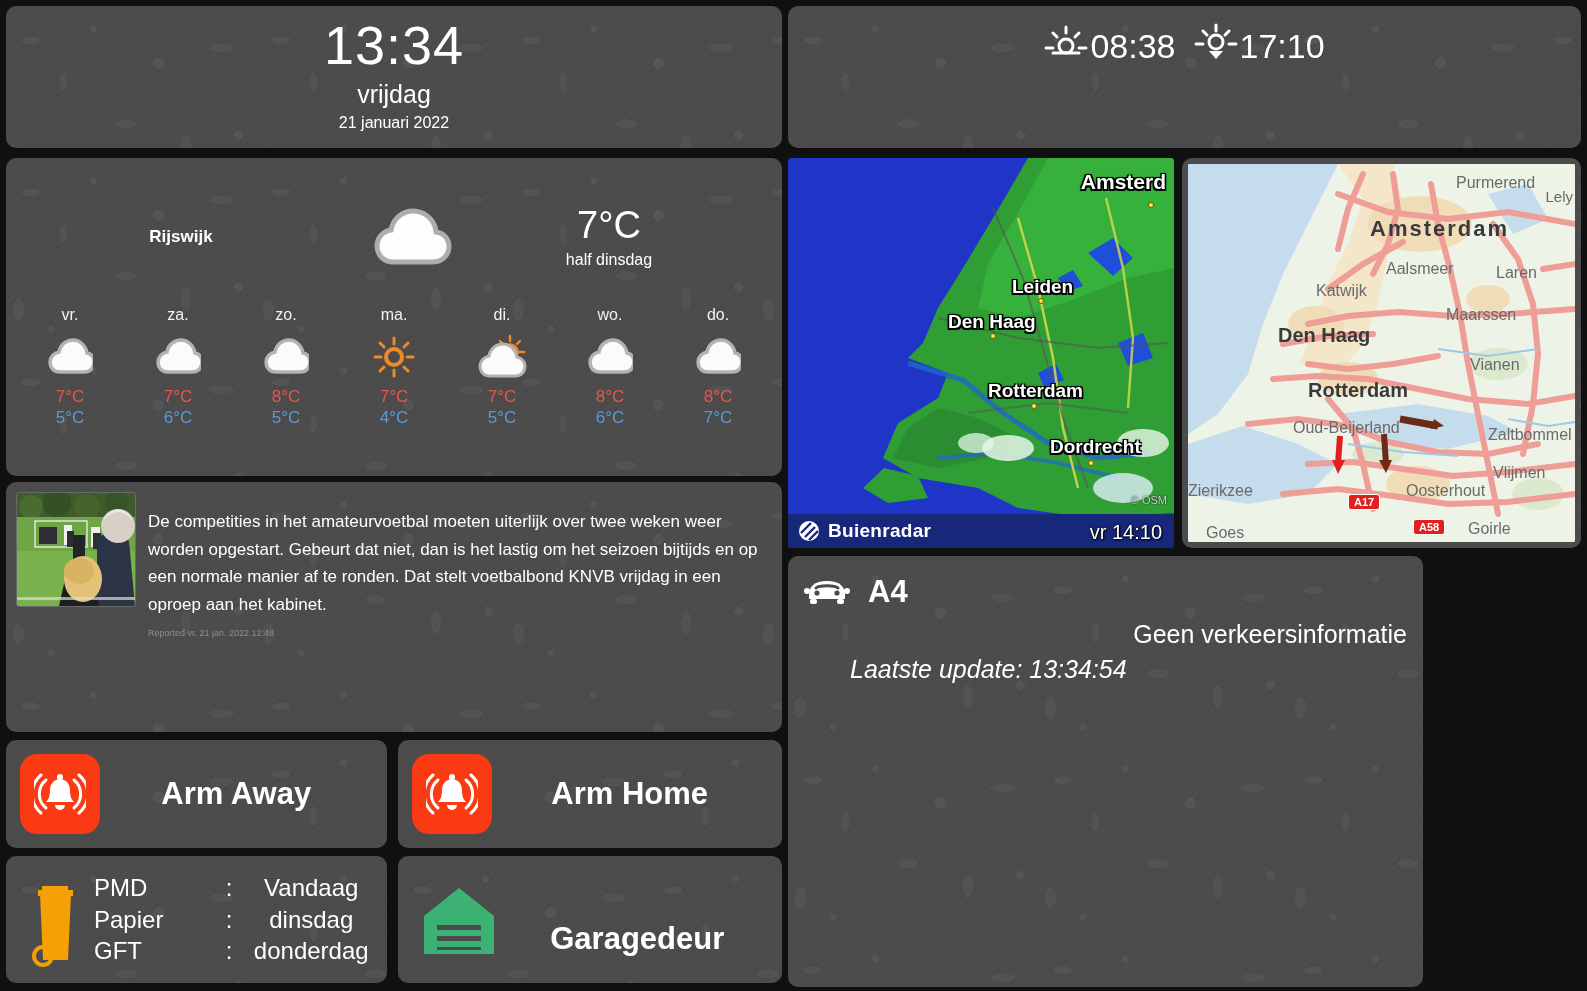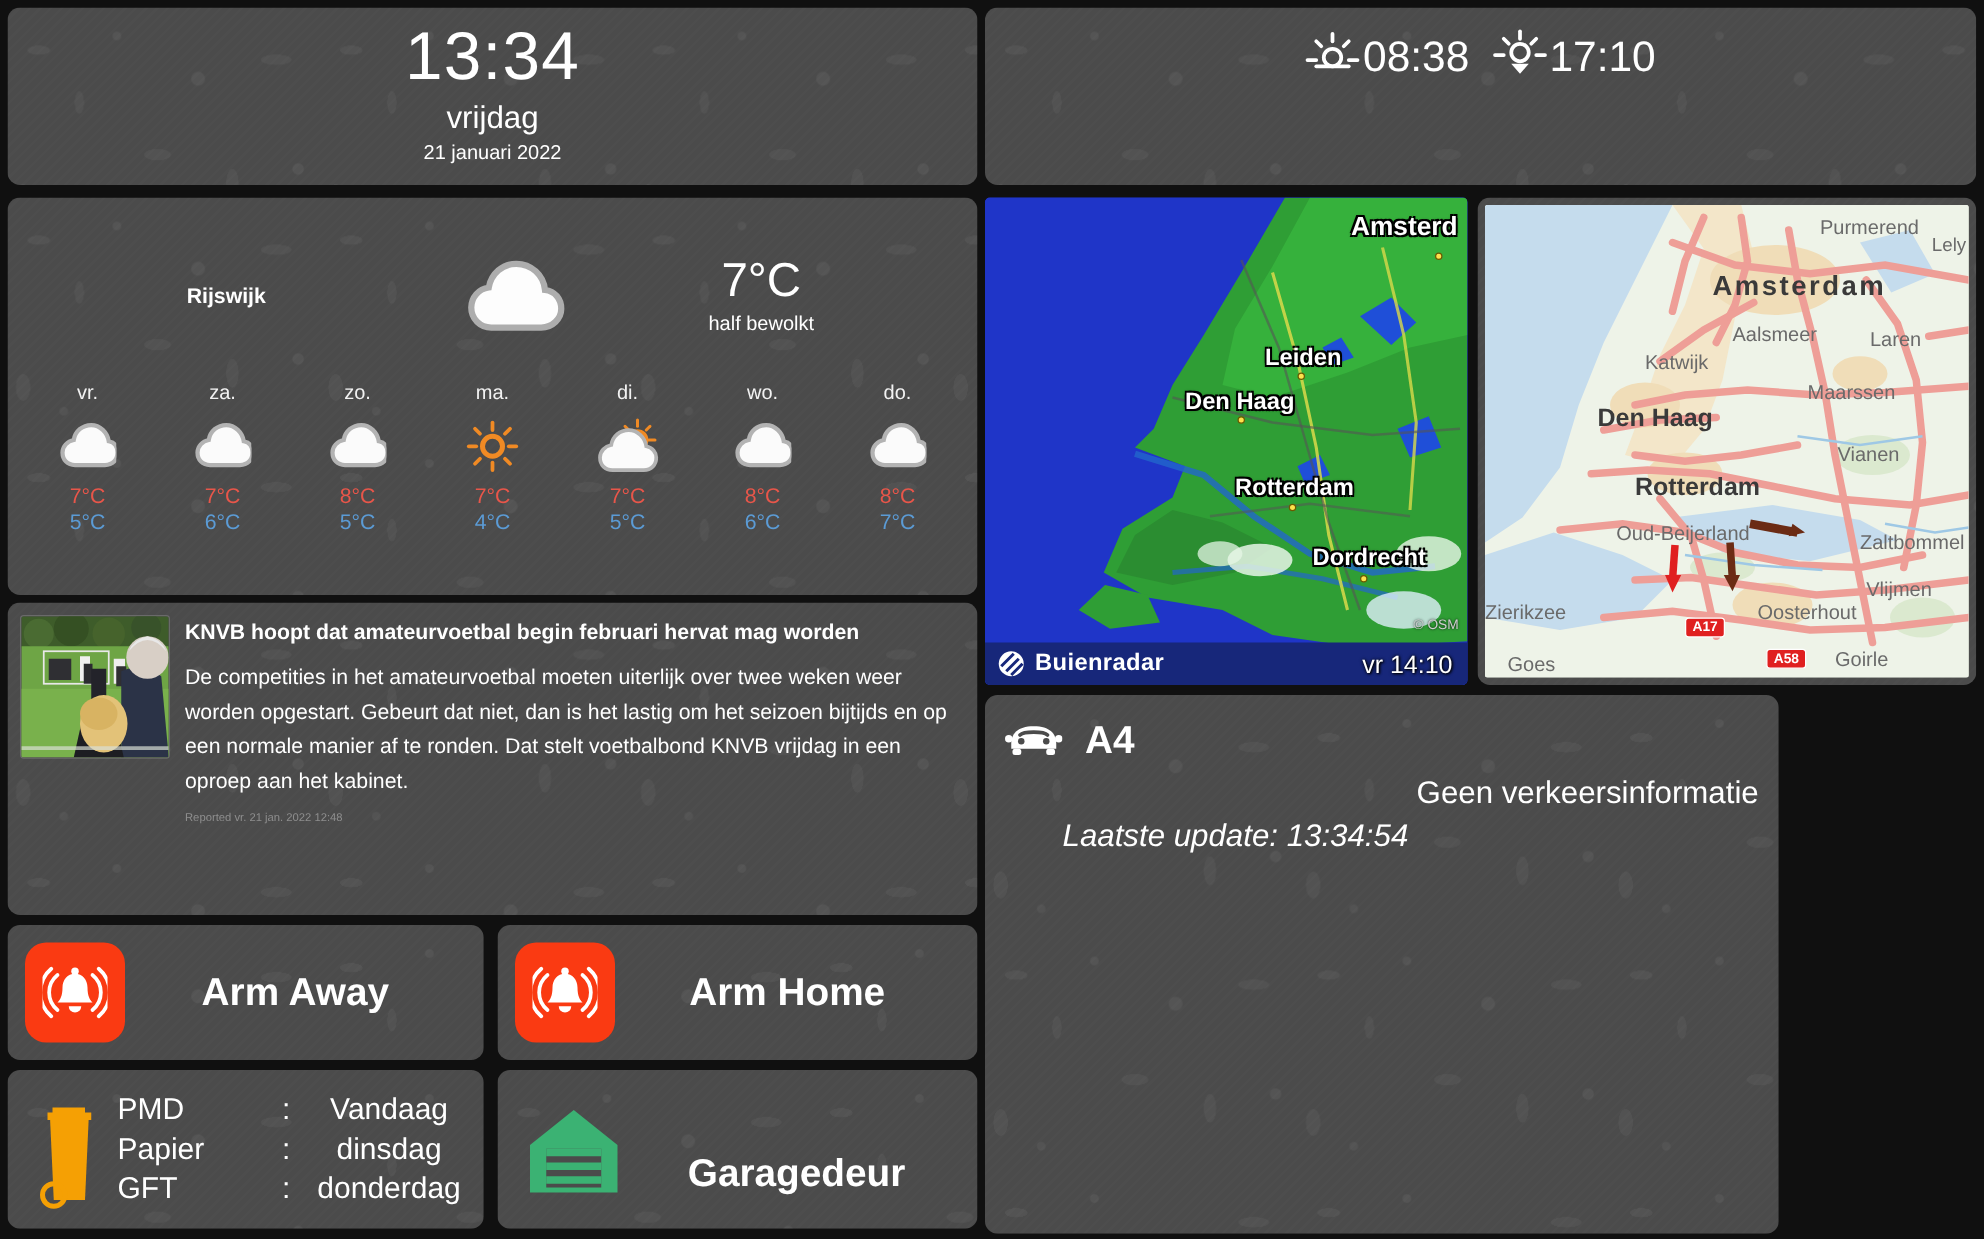--- a/index.html
+++ b/index.html
@@ -179,21 +179,21 @@
     <div class="floral" id="weather-panel">
       <div class="wx-now">
         <div class="wx-city">Rijswijk</div>
         <div class="wx-icon-wrap">
           <svg width="84" height="60" viewBox="0 0 84 60">
             <path d="M24 55c-9 0-16-7-16-16 0-8 6-15 14-16 2-11 11-19 22-19 12 0 22 9 23 21 8 1 13 7 13 15 0 8-7 15-16 15z" fill="#fdfdfd" stroke="#adadad" stroke-width="5"></path>
           </svg>
         </div>
         <div class="wx-right">
           <div class="wx-temp">7°C</div>
-          <div class="wx-desc">half bewolkt</div>
+          <div class="wx-desc">half dinsdag</div>
         </div>
       </div>
 
       <div class="wx-days" id="forecast-row">
           <div class="wx-day">
             <div class="dow">vr.</div>
             <div class="ico">
               <svg width="46" height="38" viewBox="0 0 46 38">
                 <path d="M13 34c-6 0-10-4-10-10 0-5 4-9 9-10 1-7 7-12 14-12 7 0 13 6 14 13 5 1 7 4 7 9 0 6-4 10-10 10z" fill="#fbfbfb" stroke="#b3b3b3" stroke-width="3.4"></path>
               </svg>
@@ -304,21 +304,20 @@
           <path d="M80 113 L80 44 Q98 36 112 48 L118 113 Z" fill="#2b3347"></path>
           <circle cx="101" cy="33" r="17" fill="#d8cfc6"></circle>
           <path d="M86 28 Q101 10 116 28 Q112 18 101 16 Q90 18 86 28 Z" fill="#e8e8e8"></path>
           <path d="M42 113 L48 86 Q62 74 76 86 L82 113 Z" fill="#1d1d22"></path>
           <ellipse cx="66" cy="86" rx="19" ry="23" fill="#e3c278"></ellipse>
           <ellipse cx="62" cy="78" rx="15" ry="13" fill="#d8b362"></ellipse>
           <rect x="0" y="104" width="118" height="3" fill="#d9ded4" opacity=".7"></rect>
         </svg>
       </div>
       <div class="news-body">
-        <div class="news-title">KNVB hoopt dat amateurvoetbal begin februari hervat mag worden</div>
         <div class="news-text">De competities in het amateurvoetbal moeten uiterlijk over twee weken weer worden opgestart. Gebeurt dat niet, dan is het lastig om het seizoen bijtijds en op een normale manier af te ronden. Dat stelt voetbalbond KNVB vrijdag in een oproep aan het kabinet.</div>
         <div class="news-meta">Reported vr. 21 jan. 2022 12:48</div>
       </div>
     </div>
 
     <div class="btn-row">
       <div class="floral action-btn" id="arm-away-button">
         <div class="alarm-ico">
           <svg width="52" height="52" viewBox="0 0 52 52">
             <path d="M26 11c-6 0-10 5-10 11 0 7-2 10-4 12h28c-2-2-4-5-4-12 0-6-4-11-10-11z" fill="#fff"></path>

